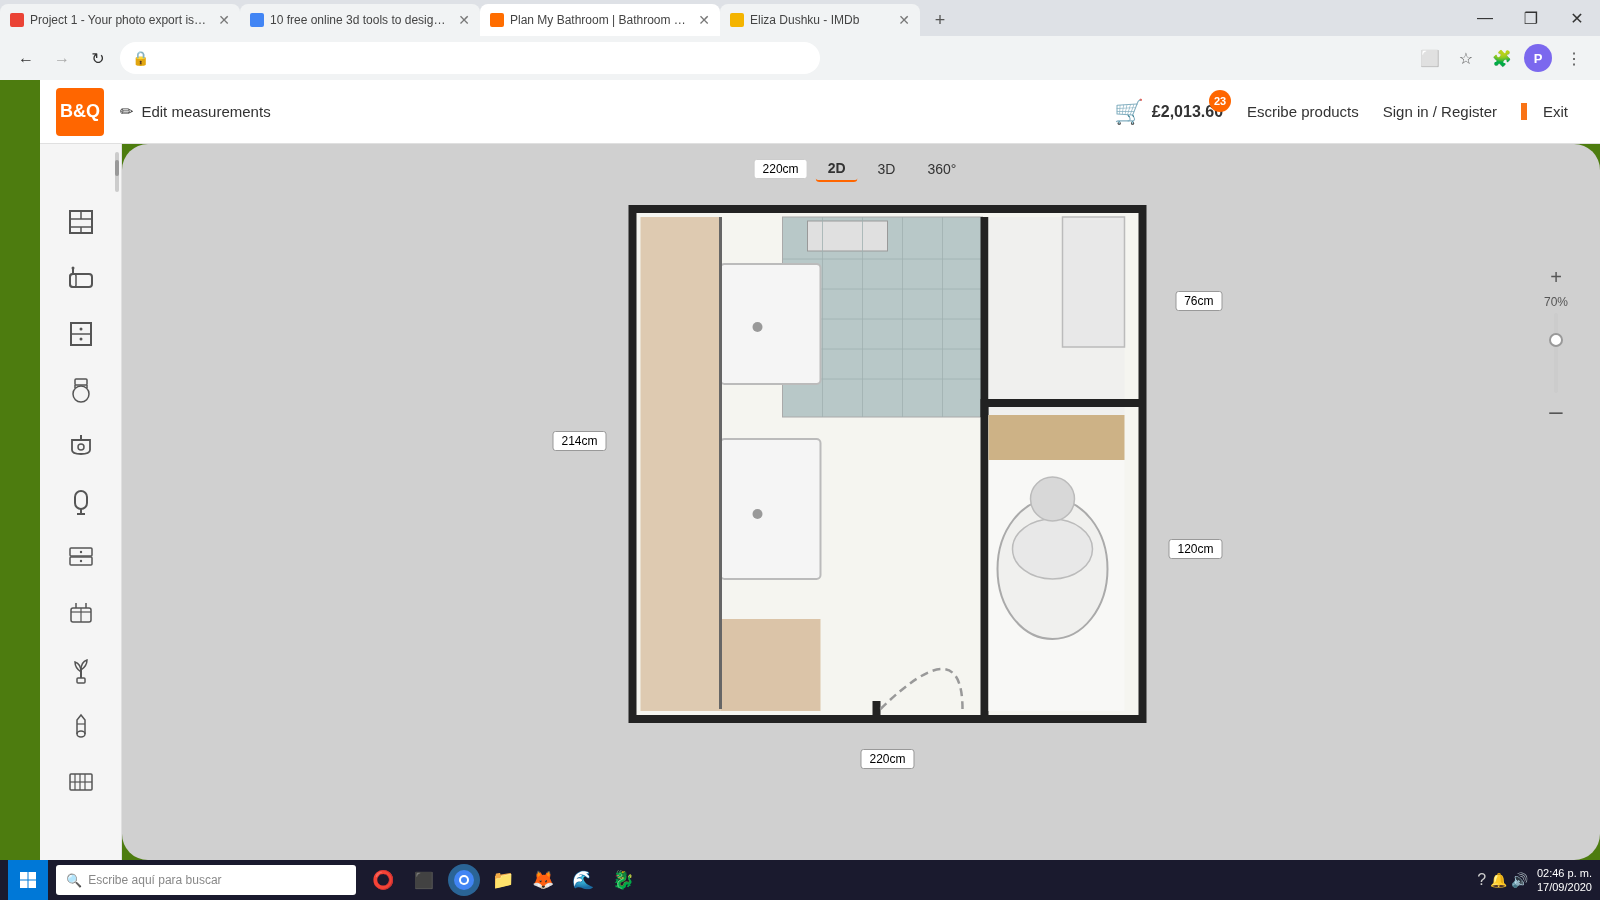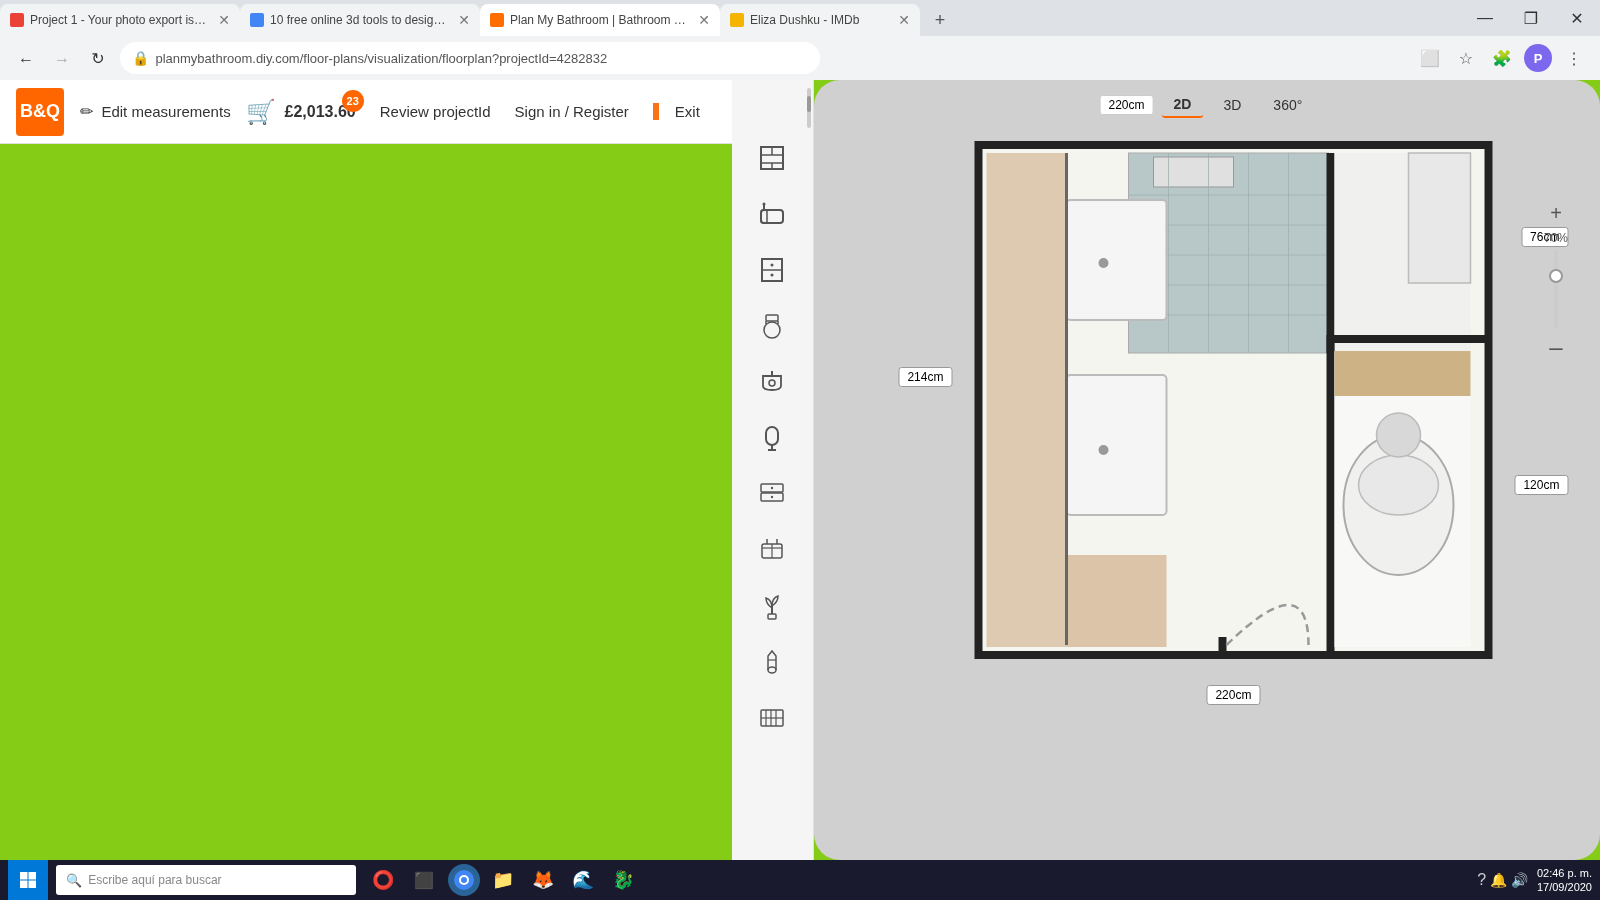--- a/index.html
+++ b/index.html
@@ -24,21 +24,21 @@
 
     .address-bar { height: 44px; background: #f1f3f4; display: flex; align-items: center; padding: 0 12px; gap: 8px; }
     .nav-btn { width: 28px; height: 28px; border-radius: 50%; display: flex; align-items: center; justify-content: center; cursor: pointer; font-size: 16px; color: #333; }
     .address-input { flex: 1; max-width: 700px; height: 32px; background: #fff; border: none; border-radius: 16px; padding: 0 12px; font-size: 13px; color: #333; display: flex; align-items: center; }
     .address-input span { color: #555; }
     .address-icons { display: flex; gap: 8px; margin-left: auto; align-items: center; }
     .addr-icon { width: 28px; height: 28px; border-radius: 50%; display: flex; align-items: center; justify-content: center; cursor: pointer; font-size: 16px; color: #555; }
     .profile-icon { width: 28px; height: 28px; border-radius: 50%; background: #7B68EE; display: flex; align-items: center; justify-content: center; color: #fff; font-size: 13px; font-weight: bold; }
 
     
-    .app-content { flex: 1; background: #84cc16; display: flex; flex-direction: row; overflow: hidden; }
+    .app-content { flex: 1; background: #4d7c0f; display: flex; flex-direction: column; overflow: hidden; padding-left: 40px; }
 
     
     .app-header { height: 64px; background: #fff; border-bottom: 1px solid #e0e0e0; display: flex; align-items: center; padding: 0 16px; gap: 16px; }
     .bq-logo { width: 48px; height: 48px; background: #FF6600; border-radius: 4px; display: flex; align-items: center; justify-content: center; color: #fff; font-weight: bold; font-size: 18px; flex-shrink: 0; }
     .edit-measurements { display: flex; align-items: center; gap: 8px; cursor: pointer; font-size: 15px; color: #333; }
     .edit-icon { font-size: 16px; }
     .header-right { margin-left: auto; display: flex; align-items: center; gap: 24px; }
     .cart-area { display: flex; align-items: center; gap: 8px; position: relative; cursor: pointer; }
     .cart-badge { width: 22px; height: 22px; background: #FF6600; border-radius: 50%; color: #fff; font-size: 11px; font-weight: bold; display: flex; align-items: center; justify-content: center; position: absolute; top: -8px; right: -8px; }
     .cart-icon { font-size: 22px; color: #555; position: relative; }
@@ -123,21 +123,20 @@
       <div class="win-btn close">✕</div>
     </div>
   </div>
 
   <div class="address-bar">
     <div class="nav-btn">←</div>
     <div class="nav-btn" style="color:#aaa;">→</div>
     <div class="nav-btn">↻</div>
     <div class="address-input">
       <span style="font-size:14px;margin-right:6px;color:#555;">🔒</span>
-      <span>planmybathroom.diy.com/floor-plans/visualization/floorplan?projectId=4282832</span>
     </div>
     <div class="address-icons">
       <div class="addr-icon">⬜</div>
       <div class="addr-icon">☆</div>
       <div class="addr-icon">🧩</div>
       <div class="profile-icon">P</div>
       <div class="addr-icon">⋮</div>
     </div>
   </div>
 
@@ -148,21 +147,21 @@
       <div class="edit-measurements">
         <span class="edit-icon">✏</span>
         <span>Edit measurements</span>
       </div>
       <div class="header-right">
         <div class="cart-area">
           <span class="cart-icon" style="font-size:24px;">🛒</span>
           <div class="cart-badge">23</div>
           <span class="price">£2,013.60</span>
         </div>
-        <span class="review-products">Review projectId</span>
+        <span class="review-products">Escribe products</span>
         <span class="sign-in">Sign in / Register</span>
         <span class="exit-btn">Exit</span>
       </div>
     </div>
 
     <div class="main-area">
 
       <div class="left-sidebar">
 
         <div style="width:4px;height:40px;background:#ccc;border-radius:2px;align-self:flex-end;margin-right:2px;position:relative;">

